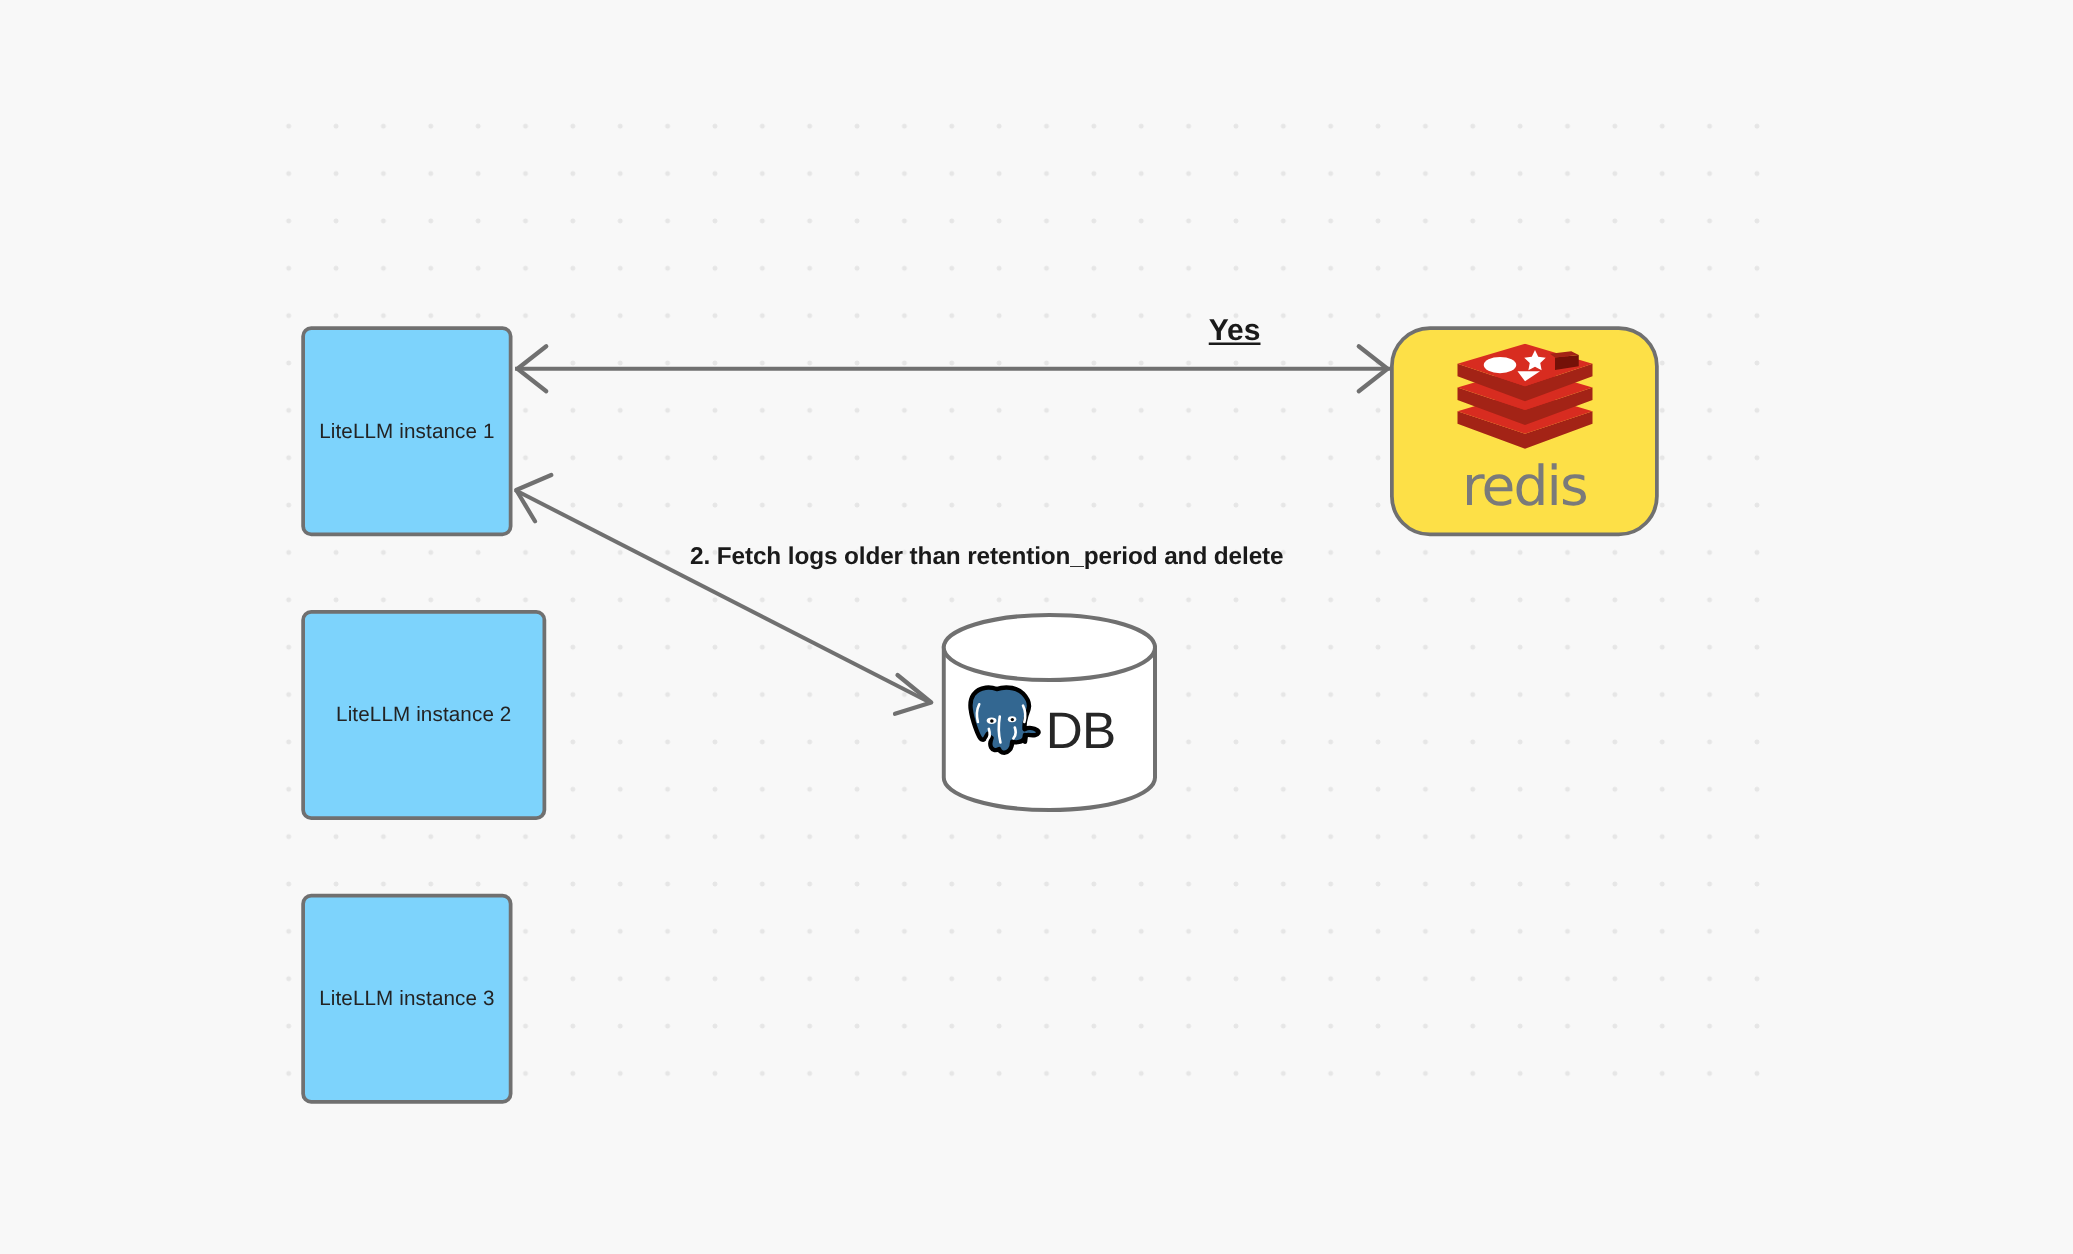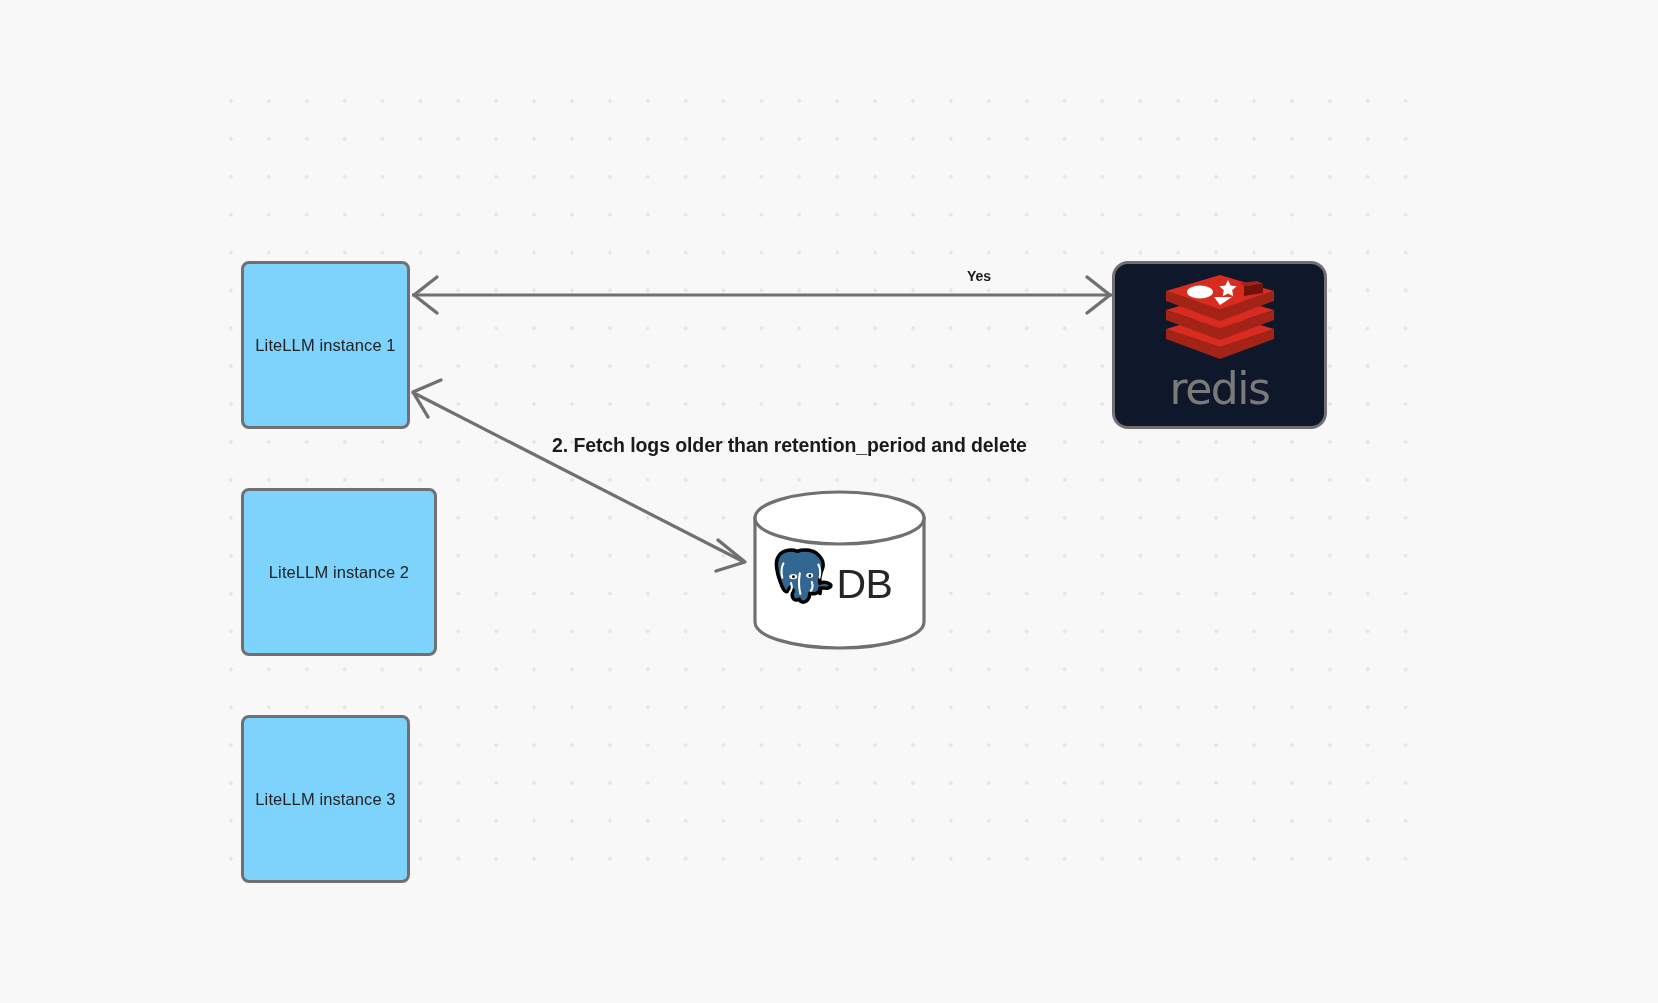--- a/index.html
+++ b/index.html
@@ -57,23 +57,23 @@
   #node-litellm-1 { left: 241px; top: 261px; width: 169px; height: 168px; }
   #node-litellm-2 { left: 241px; top: 488px; width: 196px; height: 168px; }
   #node-litellm-3 { left: 241px; top: 715px; width: 169px; height: 168px; }
 
   
   #node-redis {
     left: 1112px;
     top: 261px;
     width: 215px;
     height: 168px;
-    background: #0f172a;
+    background: #fde047;
     border: 3px solid #707070;
-    border-radius: 16px;
+    border-radius: 32px;
     display: flex;
     flex-direction: column;
     align-items: center;
     justify-content: center;
   }
   #redis-logo-wrap {
     display: flex;
     flex-direction: column;
     align-items: center;
     justify-content: center;
@@ -124,22 +124,23 @@
     white-space: nowrap;
   }
   #label-step-1 {
     left: 476px;
     top: 268px;
     font-size: 19.5px;
     letter-spacing: -0.1px;
   }
   #label-yes {
     left: 967px;
-    top: 268px;
-    font-size: 14px;
+    top: 251px;
+    font-size: 24px;
+    text-decoration: underline;
   }
   #label-step-2 {
     left: 552px;
     top: 434px;
     font-size: 19.5px;
     letter-spacing: -0.1px;
   }
 </style>
 </head>
 <body>

